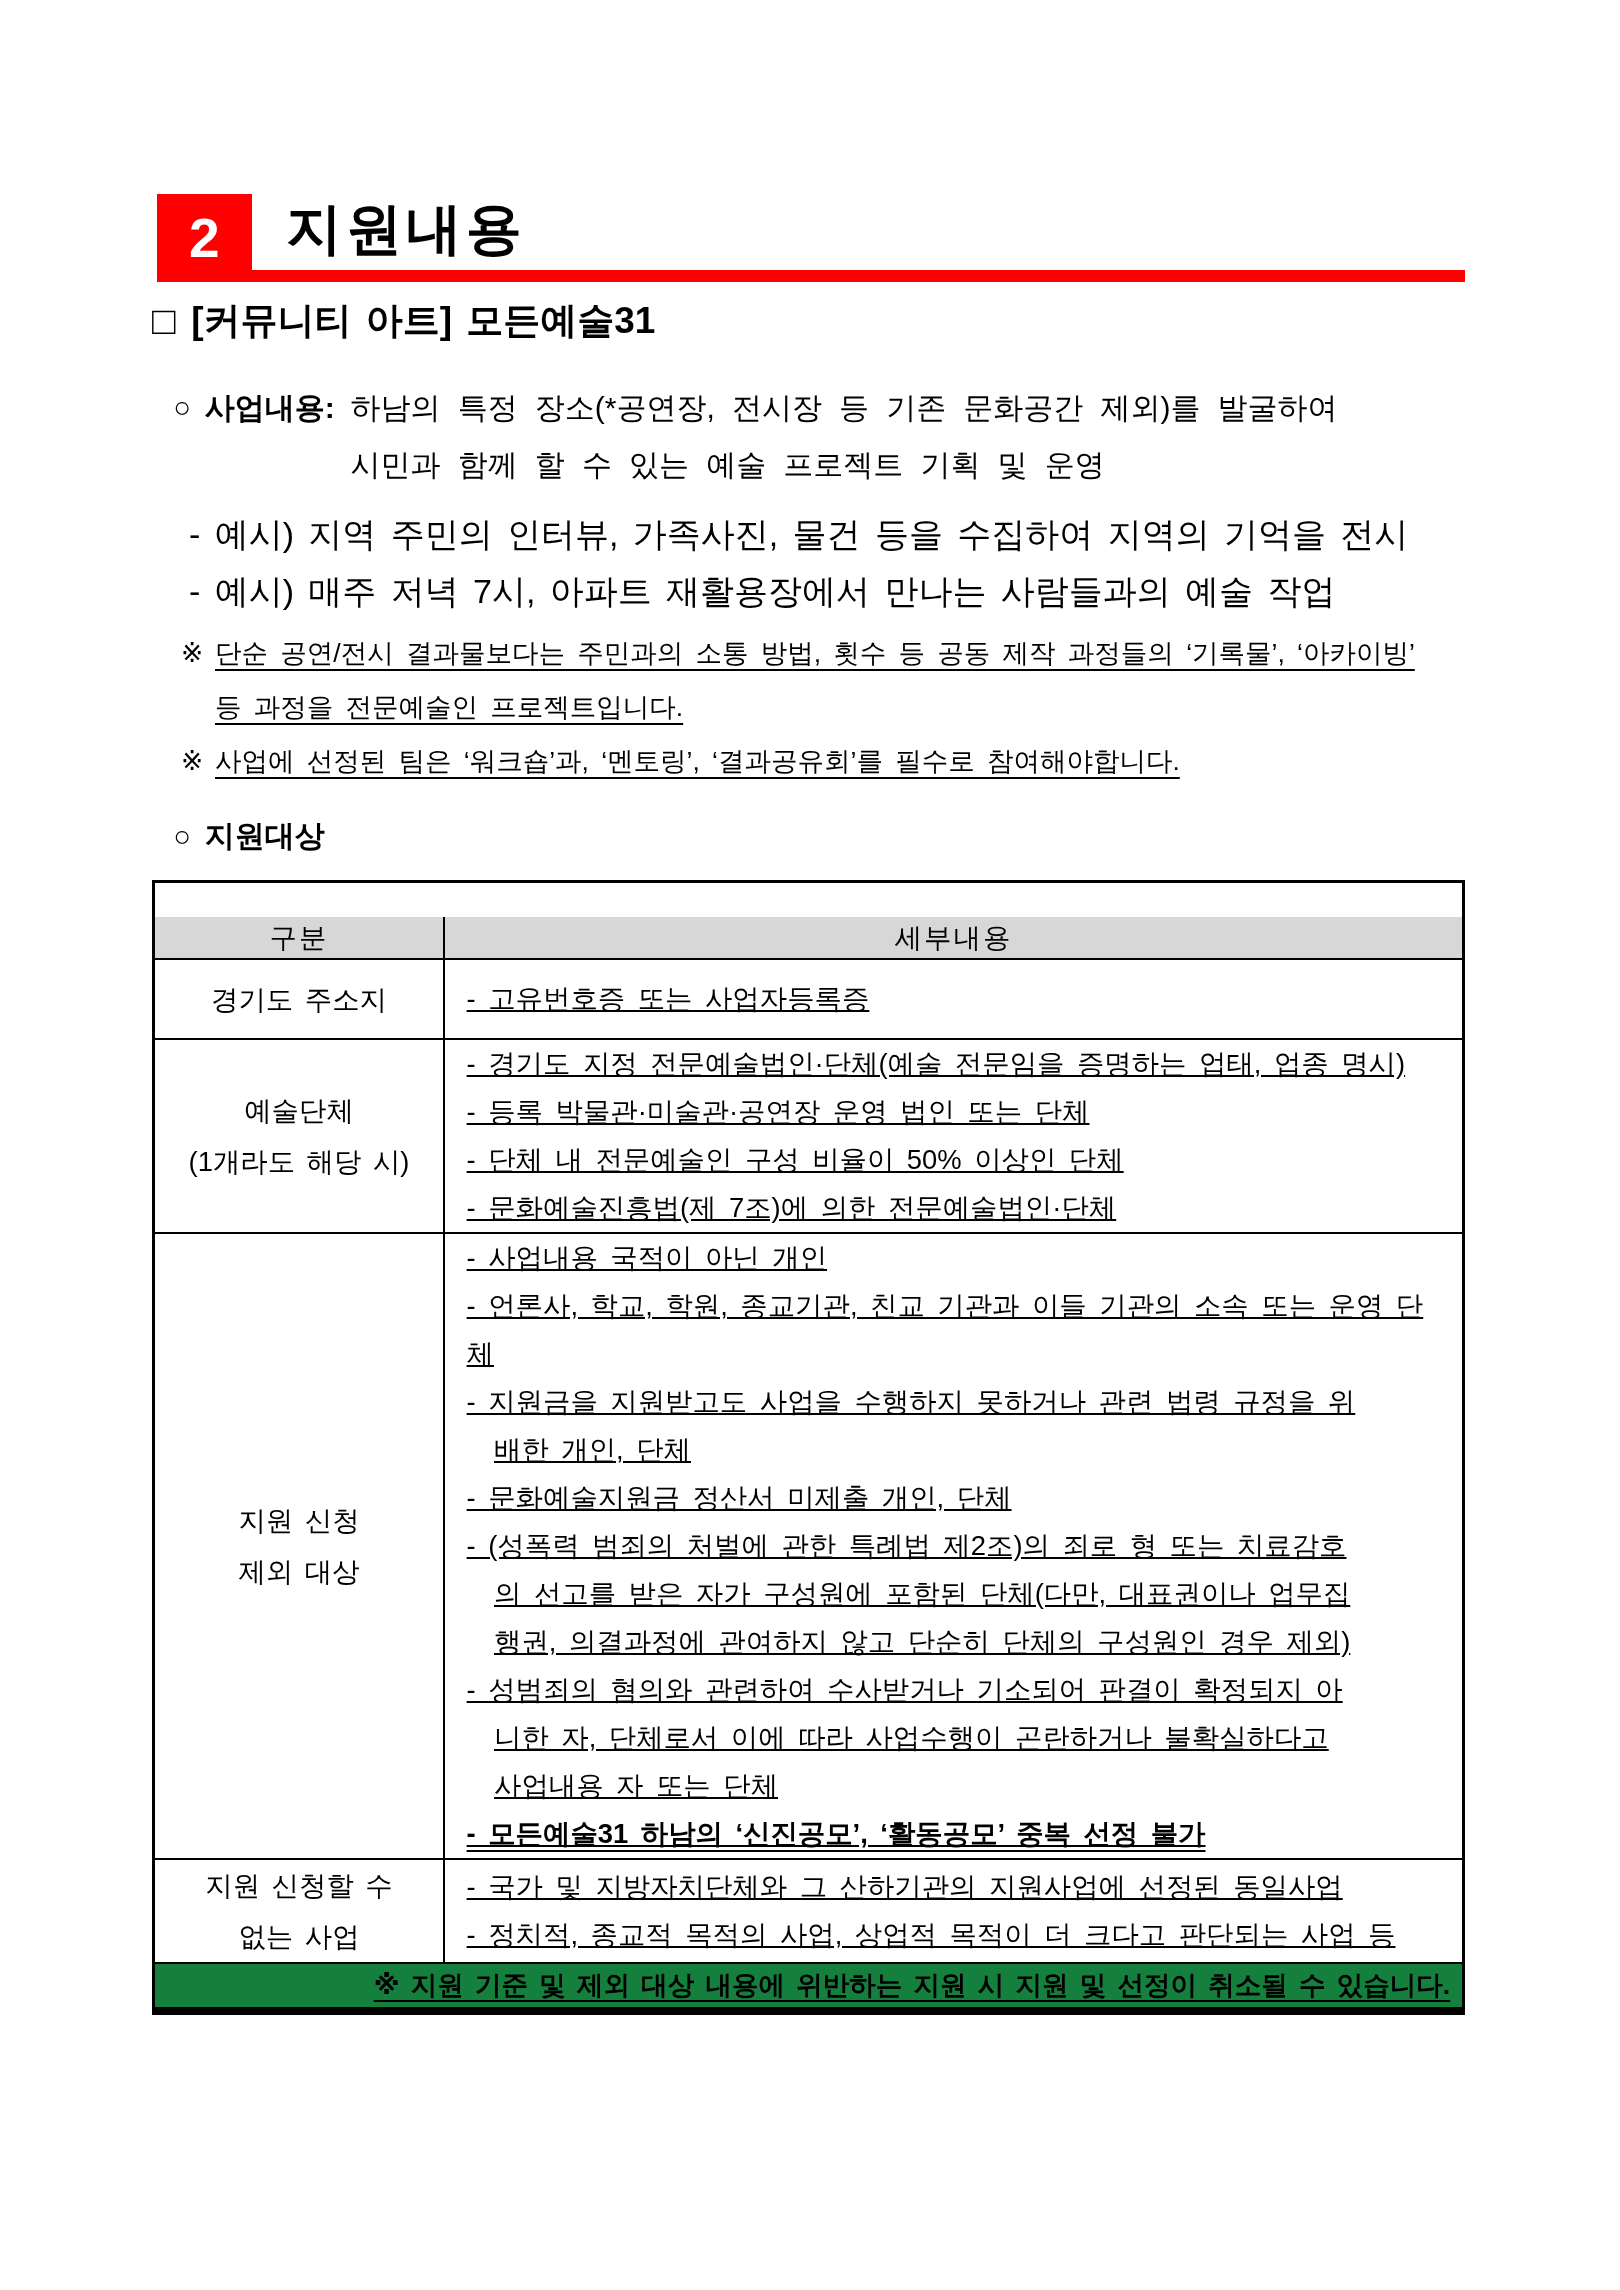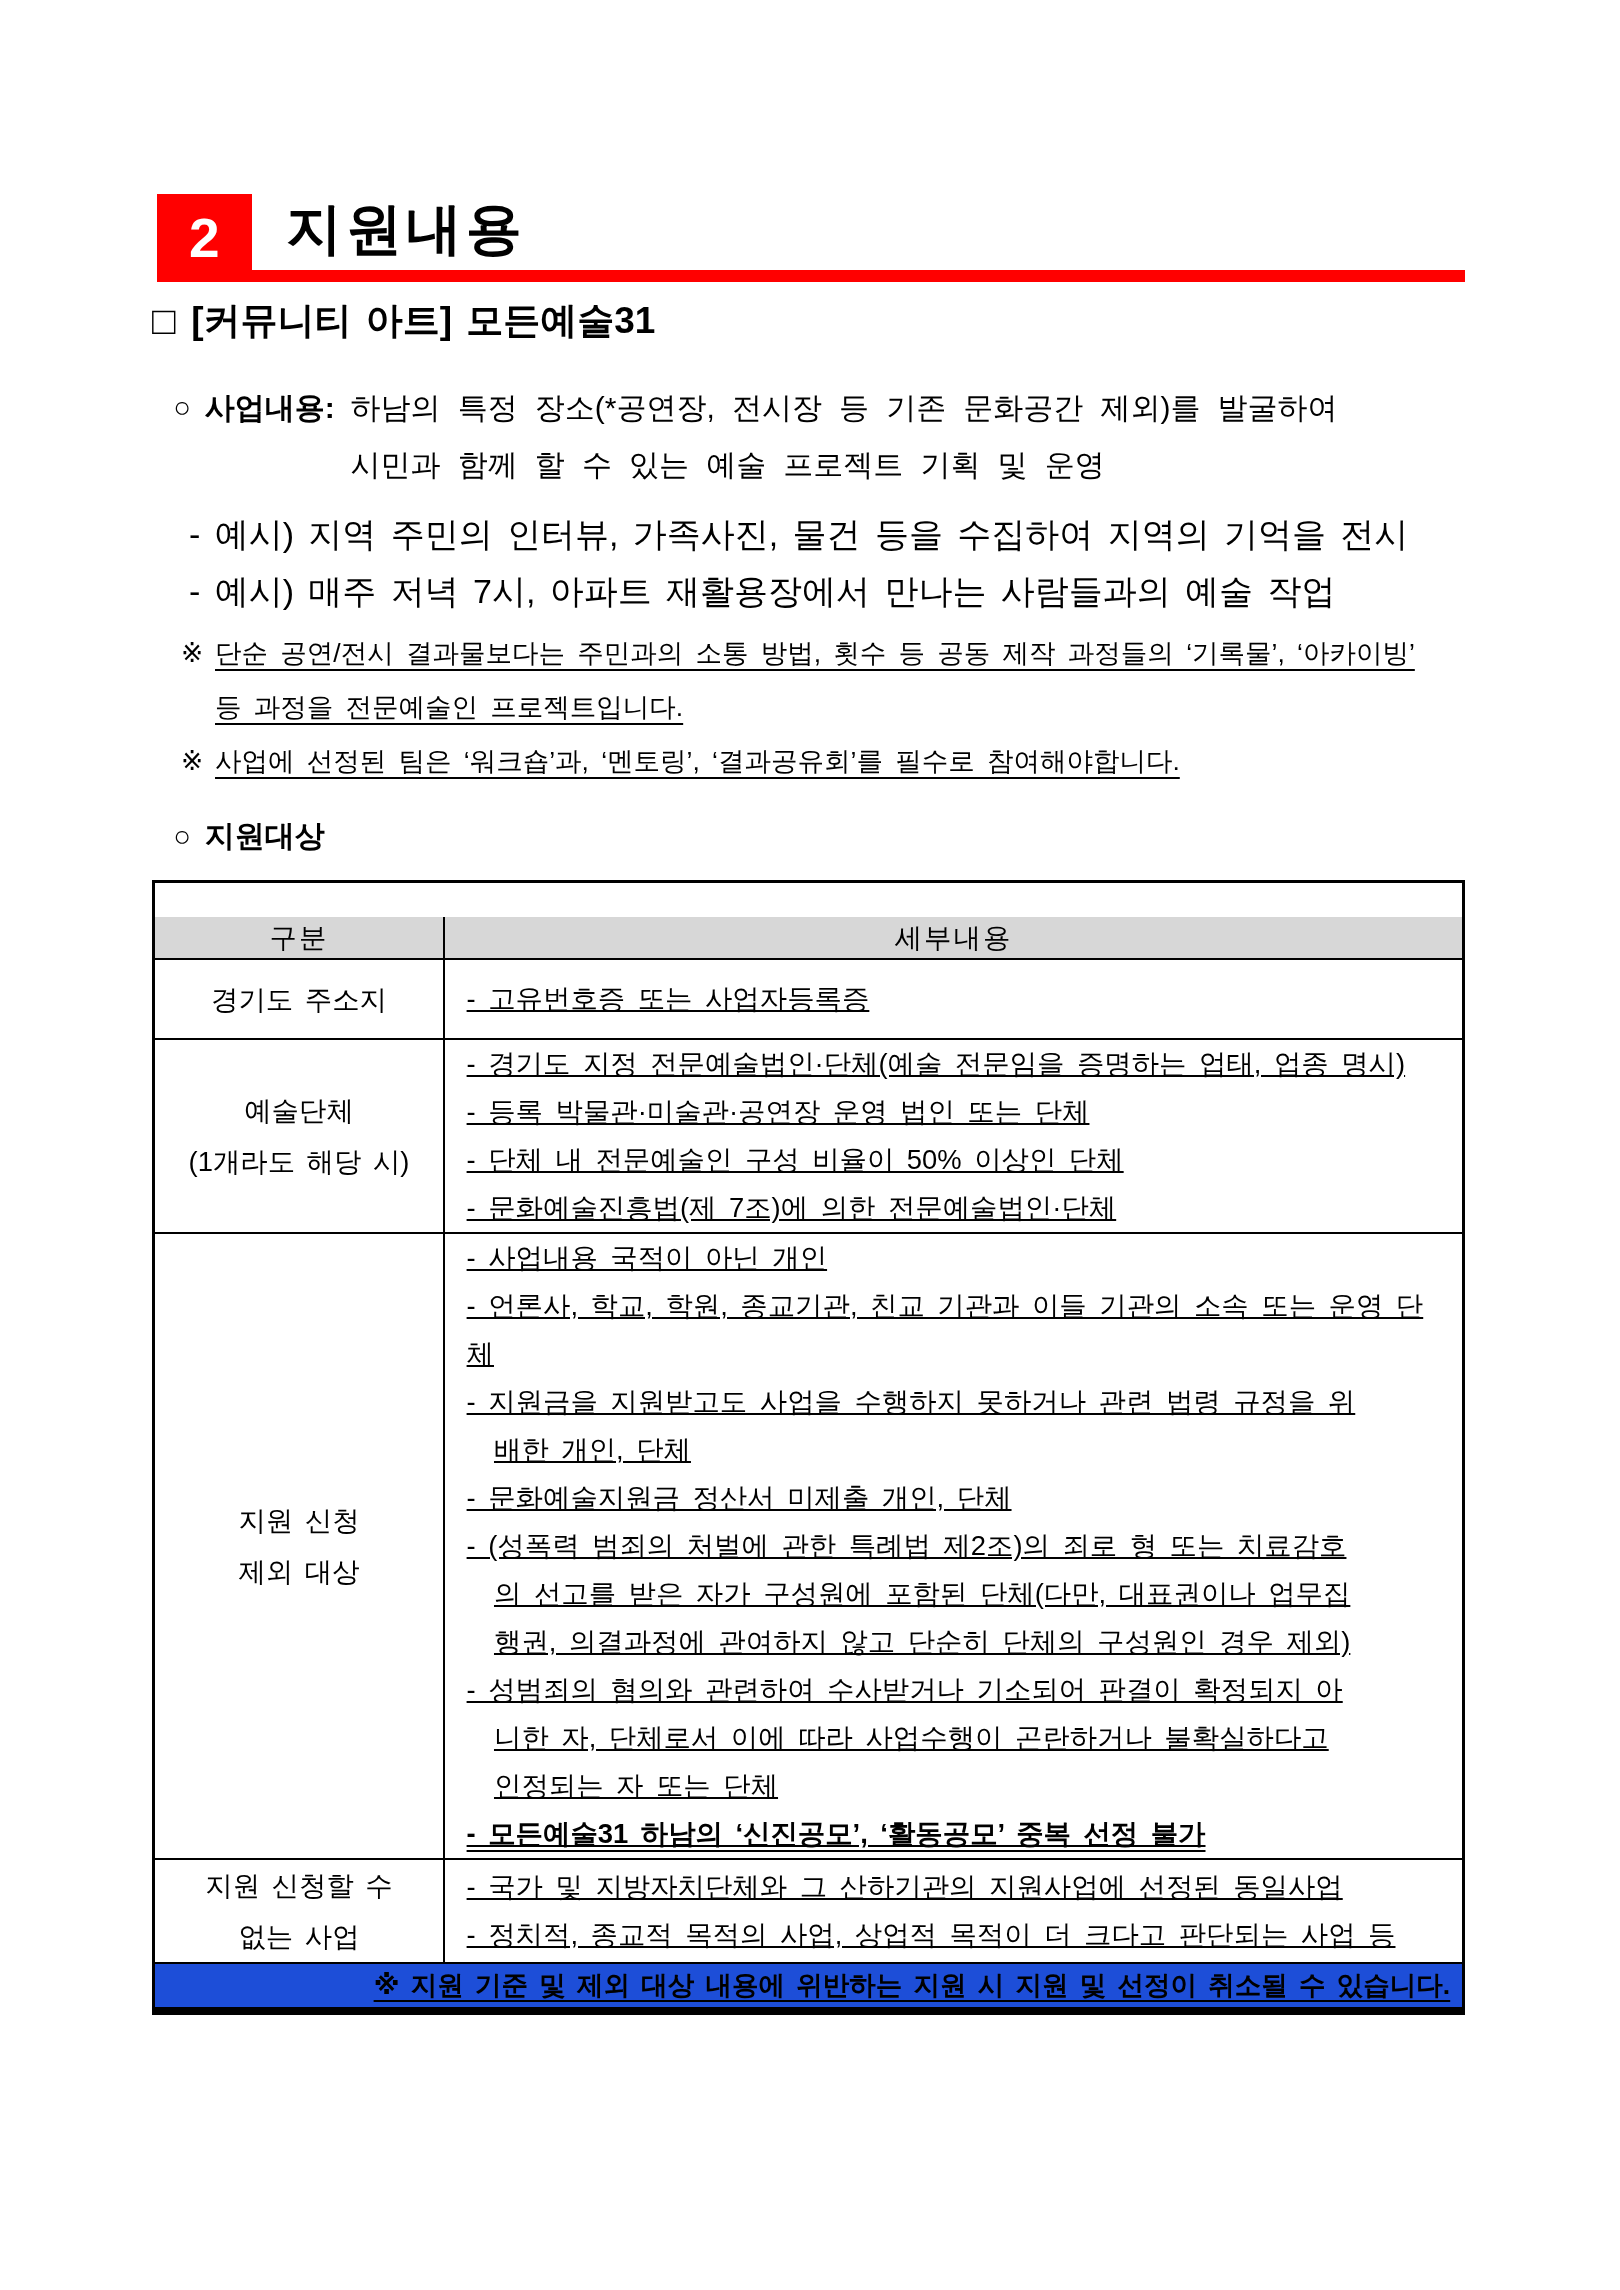--- a/index.html
+++ b/index.html
@@ -58,21 +58,21 @@
               word-spacing:3.9px; }
   .det-cell { display:flex; flex-direction:column; justify-content:center;
               padding:0 13.7px 0 21.6px; word-spacing:4.9px;text-decoration:underline; }
   .det-line { line-height:48px; }
   .det-line.cont { padding-left:27.4px; }
   .det-line.em { font-weight:bold; text-decoration:underline; text-underline-offset:6.9px; }
   #tbody .trow:nth-child(1) { min-height:78px; }
   #tbody .trow:nth-child(2) { min-height:192px; }
   #tbody .trow:nth-child(3) { min-height:600px; }
   #tbody .trow:nth-child(4) { min-height:96px; }
-  .tfoot { border-top:2px solid #000; background:#1d4ed8; height:43px; line-height:43px;
+  .tfoot { border-top:2px solid #000; background:#15803d; height:43px; line-height:43px;
            text-align:right; padding-right:11.8px; font-size:26.5px; font-weight:bold; word-spacing:3.9px; }
   .tfoot span { text-decoration:underline; text-underline-offset:5.9px; }
 </style>
 </head>
 <body>
 
 <div class="page">
   <div class="content">
 
     <div class="section-header">
@@ -158,21 +158,21 @@
               <div class="det-line">- 사업내용 국적이 아닌 개인</div>
               <div class="det-line">- 언론사, 학교, 학원, 종교기관, 친교 기관과 이들 기관의 소속 또는 운영 단체</div>
               <div class="det-line">- 지원금을 지원받고도 사업을 수행하지 못하거나 관련 법령 규정을 위</div>
               <div class="det-line cont">배한 개인, 단체</div>
               <div class="det-line">- 문화예술지원금 정산서 미제출 개인, 단체</div>
               <div class="det-line">- (성폭력 범죄의 처벌에 관한 특례법 제2조)의 죄로 형 또는 치료감호</div>
               <div class="det-line cont">의 선고를 받은 자가 구성원에 포함된 단체(다만, 대표권이나 업무집</div>
               <div class="det-line cont">행권, 의결과정에 관여하지 않고 단순히 단체의 구성원인 경우 제외)</div>
               <div class="det-line">- 성범죄의 혐의와 관련하여 수사받거나 기소되어 판결이 확정되지 아</div>
               <div class="det-line cont">니한 자, 단체로서 이에 따라 사업수행이 곤란하거나 불확실하다고</div>
-              <div class="det-line cont">인정되는 자 또는 단체</div>
+              <div class="det-line cont">사업내용 자 또는 단체</div>
               <div class="det-line em">- 모든예술31 하남의 ‘신진공모’, ‘활동공모’ 중복 선정 불가</div>
             </div>
           </div>
           <div class="trow">
             <div class="cat-cell">
               <div>지원 신청할 수</div>
               <div>없는 사업</div>
             </div>
             <div class="det-cell">
               <div class="det-line">- 국가 및 지방자치단체와 그 산하기관의 지원사업에 선정된 동일사업</div>

